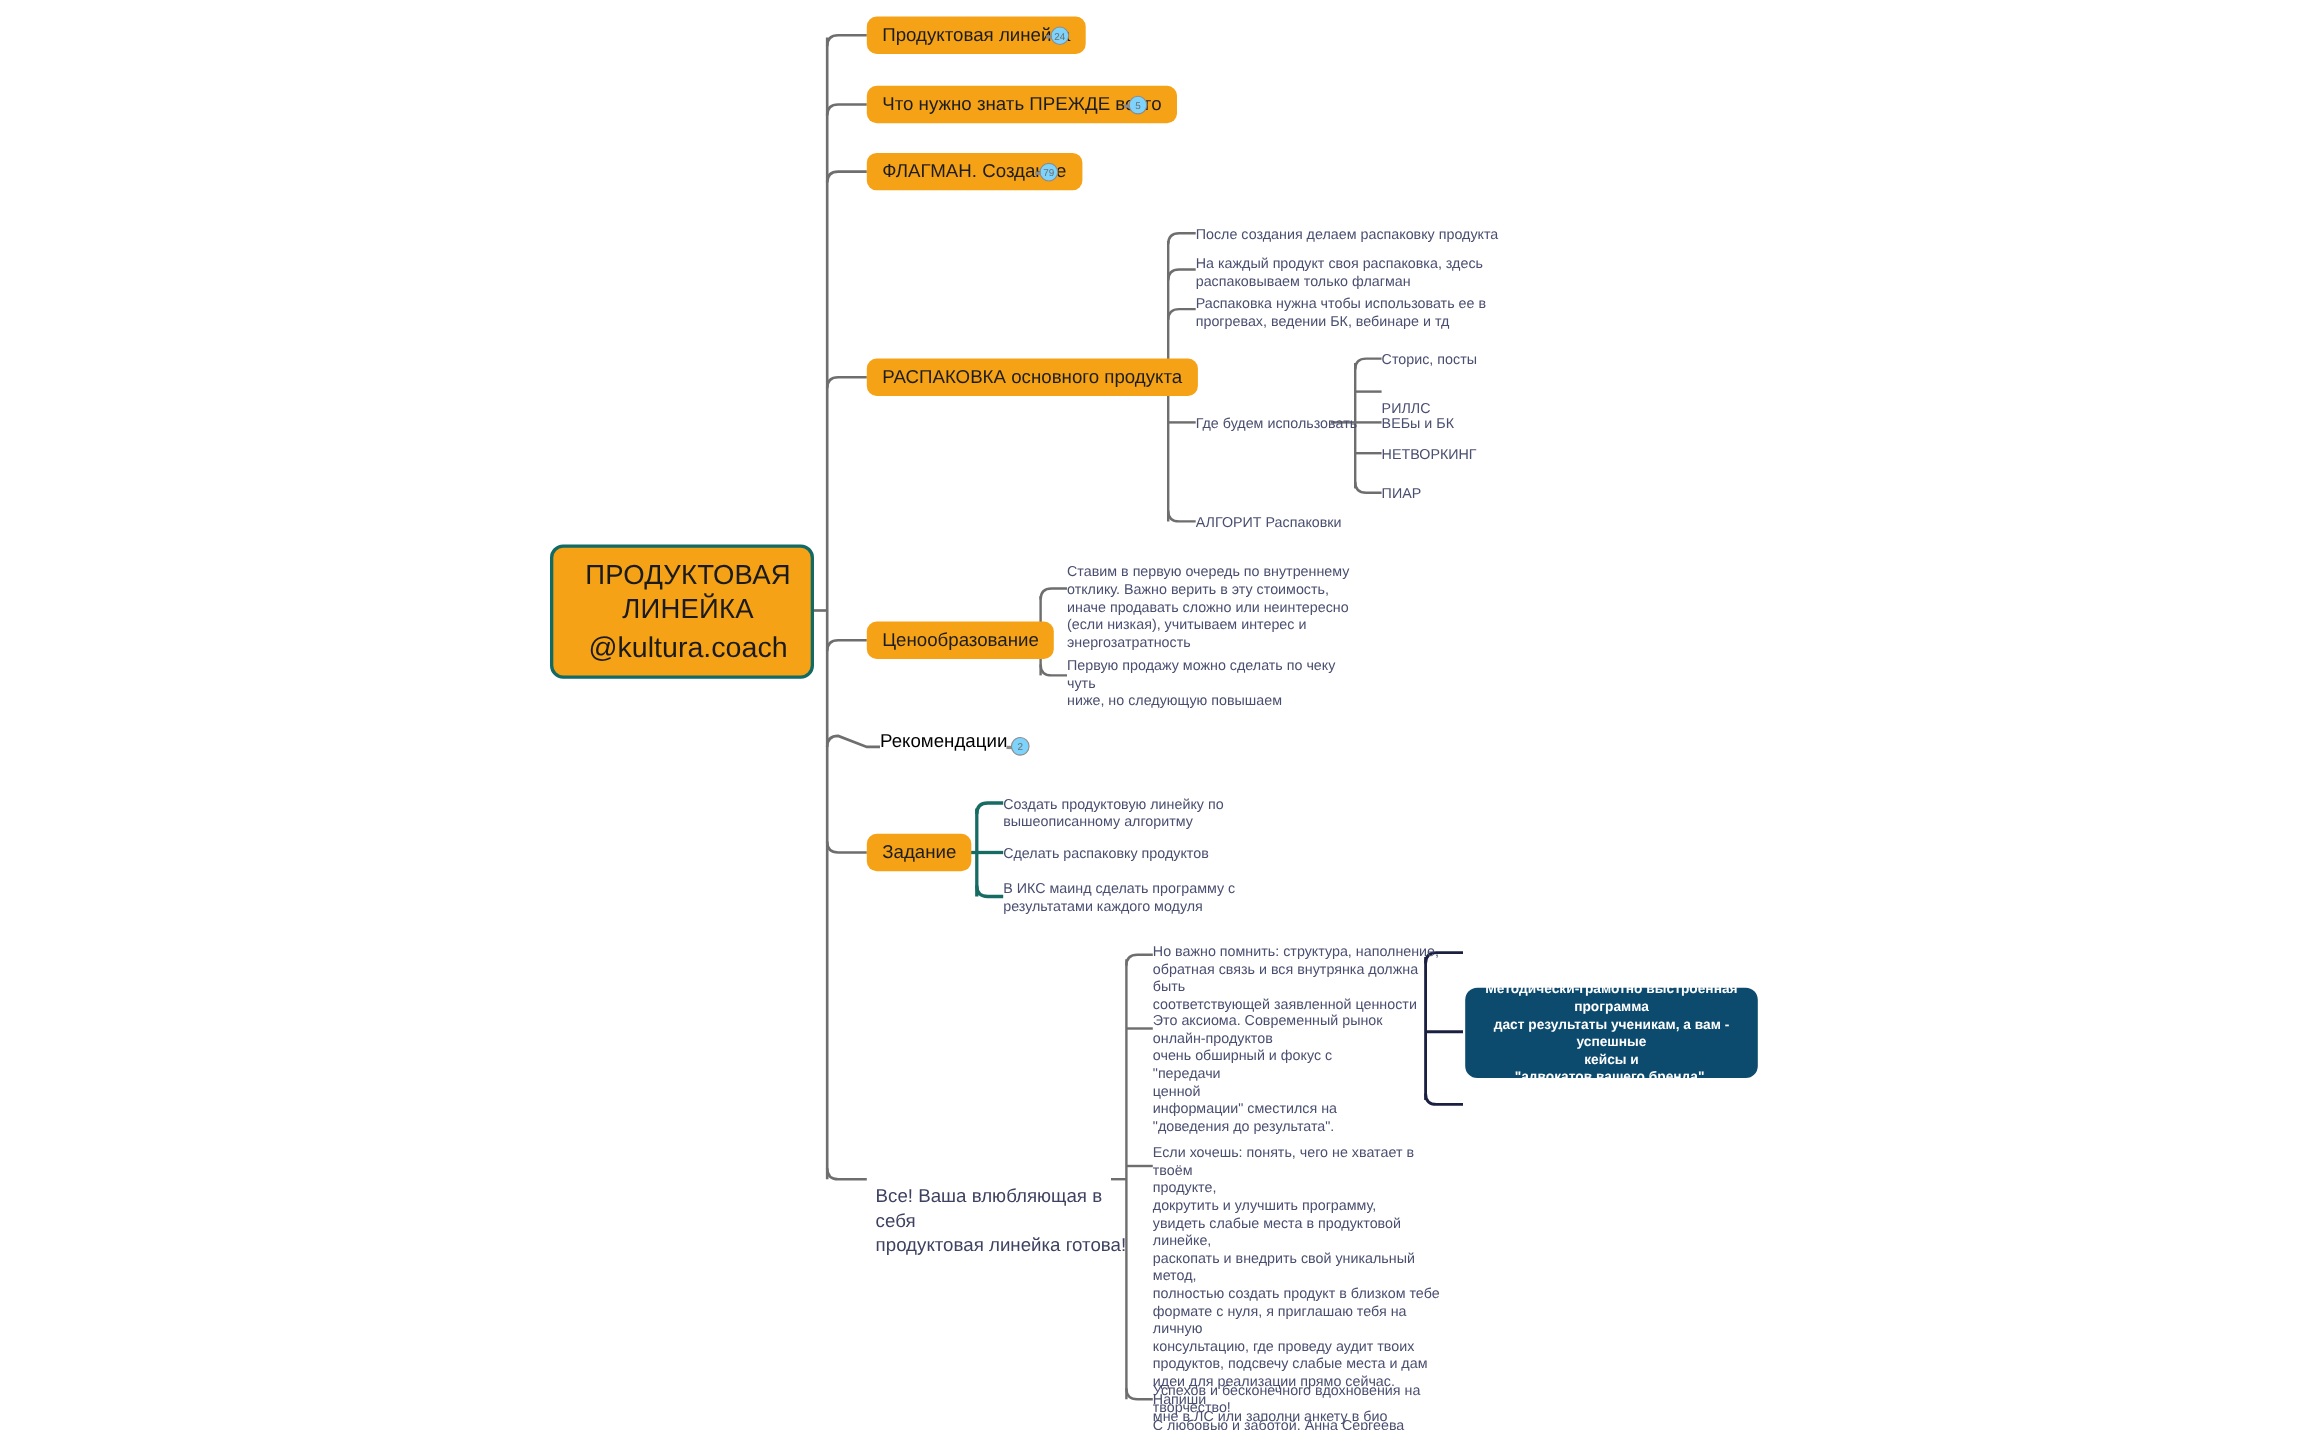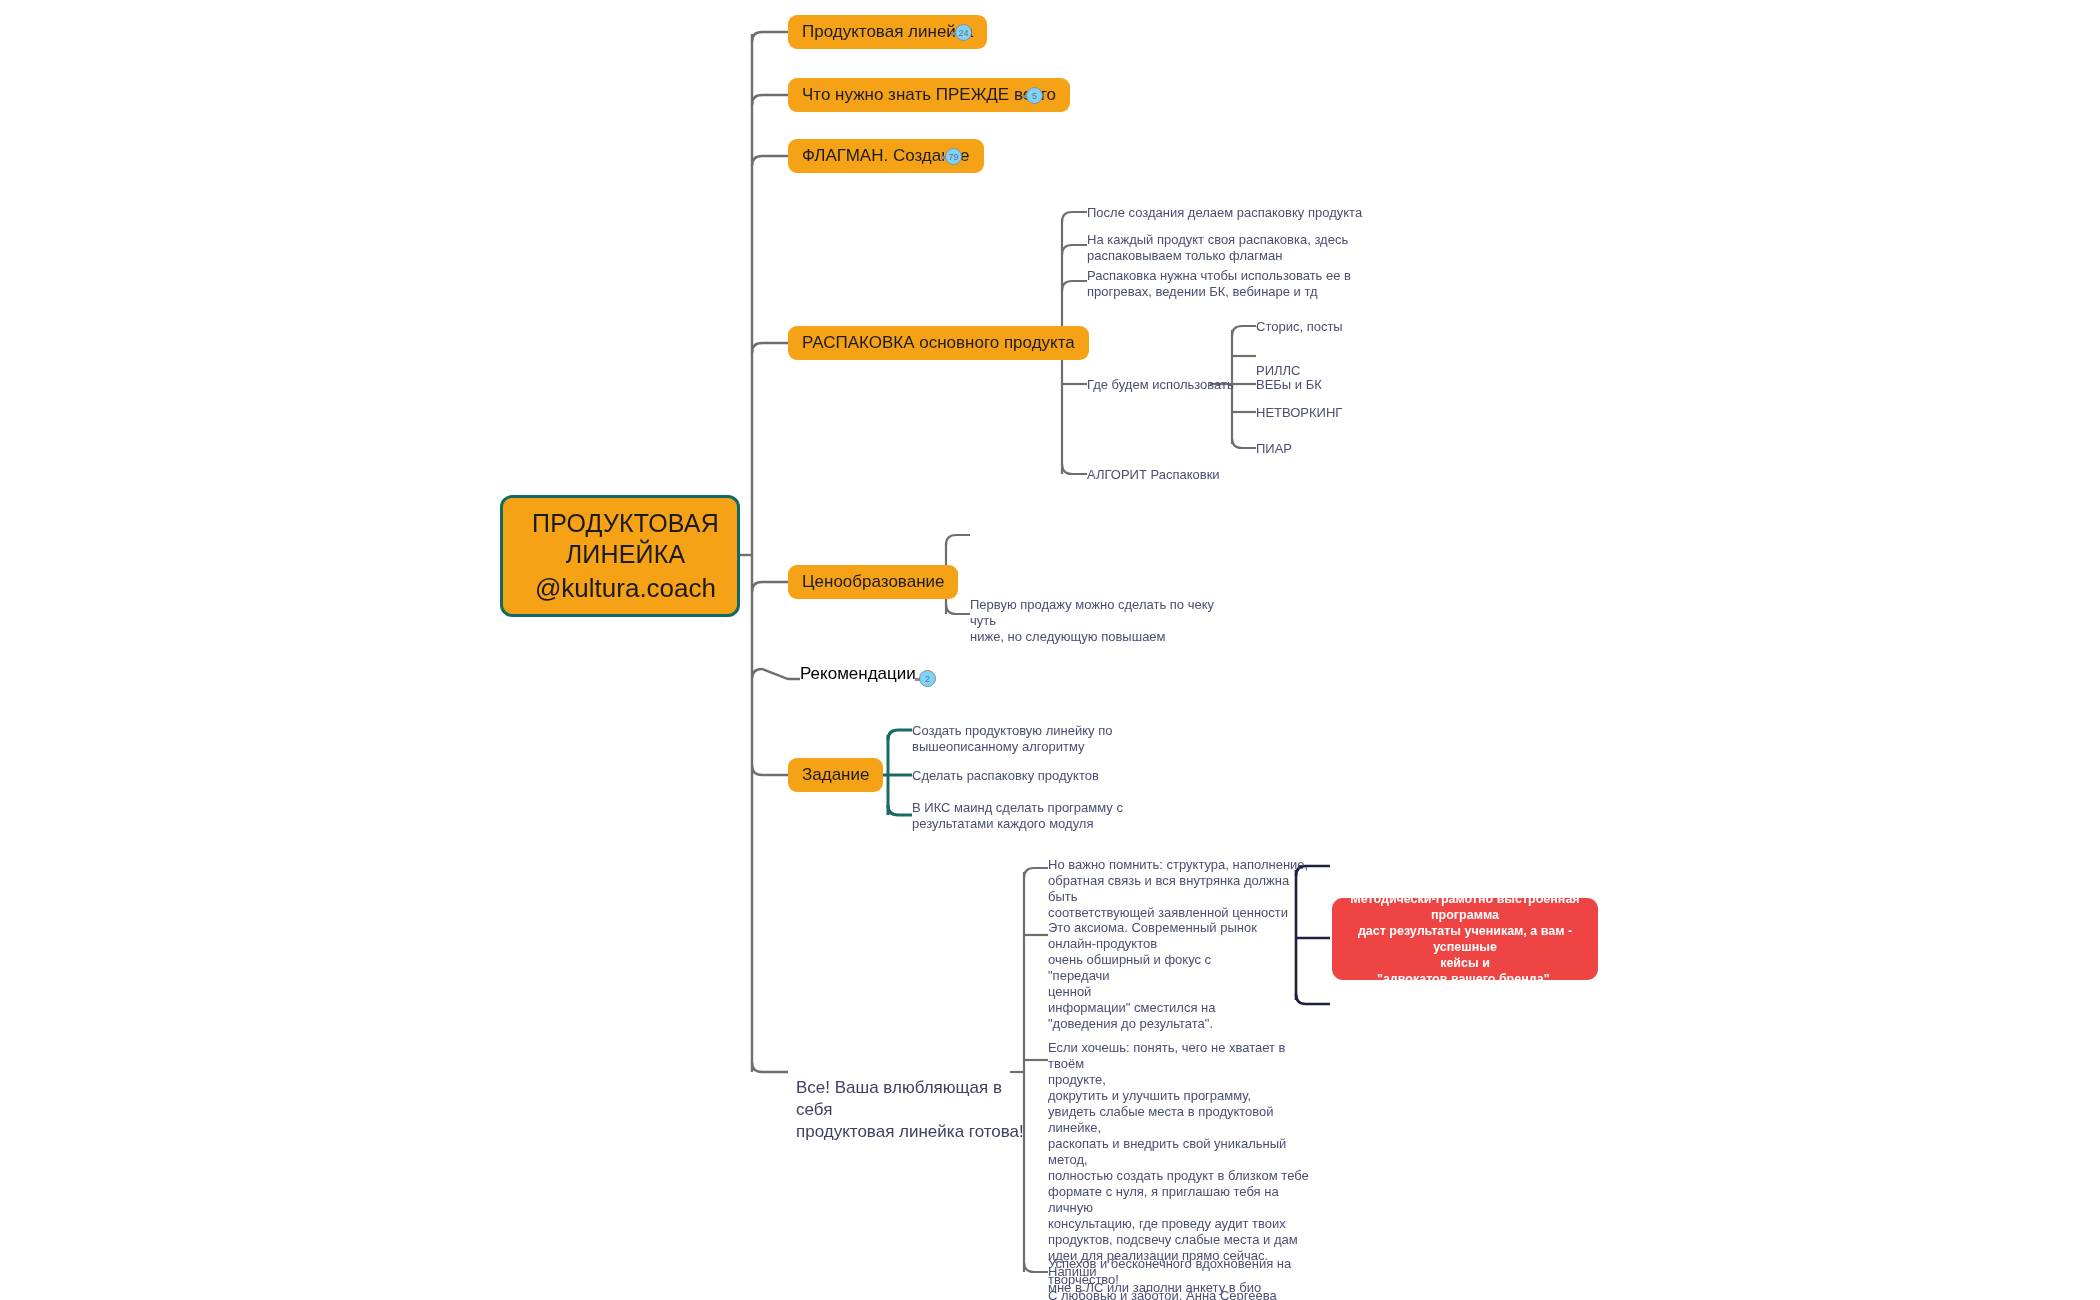--- a/index.html
+++ b/index.html
@@ -62,21 +62,21 @@
   }
 
   .bigleaf {
     color: #3e4260;
     font-size: 17px;
     line-height: 22px;
     white-space: pre-line;
   }
 
   .darkbox {
-    background: #ef4444;
+    background: #0c4a6e;
     border-radius: 11px;
     color: #ffffff;
     font-size: 12.5px;
     line-height: 16px;
     font-weight: bold;
     text-align: center;
     white-space: pre-line;
     padding: 12px 16px;
     display: flex; align-items: center; justify-content: center;
   }
@@ -232,20 +232,25 @@
 прогревах, ведении БК, вебинаре и тд</div>
   <div class="node leaf" style="left:1087px; top:377px; width:170px;">Где будем использовать</div>
   <div class="node leaf" style="left:1087px; top:467px; width:200px;">АЛГОРИТ Распаковки</div>
 
   <div class="node leaf" style="left:1256px; top:319px; width:160px;">Сторис, посты</div>
   <div class="node leaf" style="left:1256px; top:363px; width:160px;">РИЛЛС</div>
   <div class="node leaf" style="left:1256px; top:377px; width:160px;">ВЕБы и БК</div>
   <div class="node leaf" style="left:1256px; top:405px; width:160px;">НЕТВОРКИНГ</div>
   <div class="node leaf" style="left:1256px; top:441px; width:160px;">ПИАР</div>
 
+  <div class="node leaf" style="left:970px; top:512px; width:260px;">Ставим в первую очередь по внутреннему
+отклику. Важно верить в эту стоимость,
+иначе продавать сложно или неинтересно
+(если низкая), учитываем интерес и
+энергозатратность</div>
   <div class="node leaf" style="left:970px; top:597px; width:270px;">Первую продажу можно сделать по чеку чуть
 ниже, но следующую повышаем</div>
 
   <div class="node leaf" style="left:912px; top:723px; width:230px;">Создать продуктовую линейку по
 вышеописанному алгоритму</div>
   <div class="node leaf" style="left:912px; top:768px; width:230px;">Сделать распаковку продуктов</div>
   <div class="node leaf" style="left:912px; top:800px; width:230px;">В ИКС маинд сделать программу с
 результатами каждого модуля</div>
 
   <div class="node leaf" style="left:1048px; top:920px; width:270px;">Это аксиома. Современный рынок

